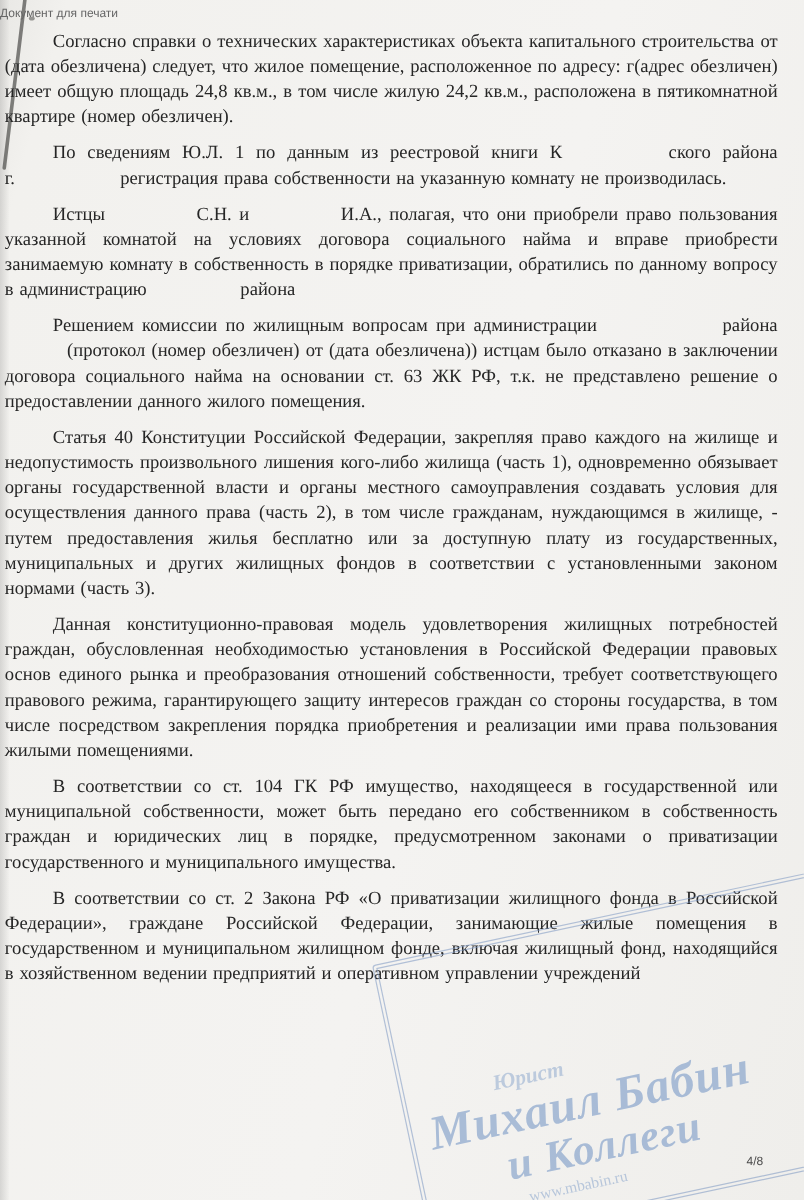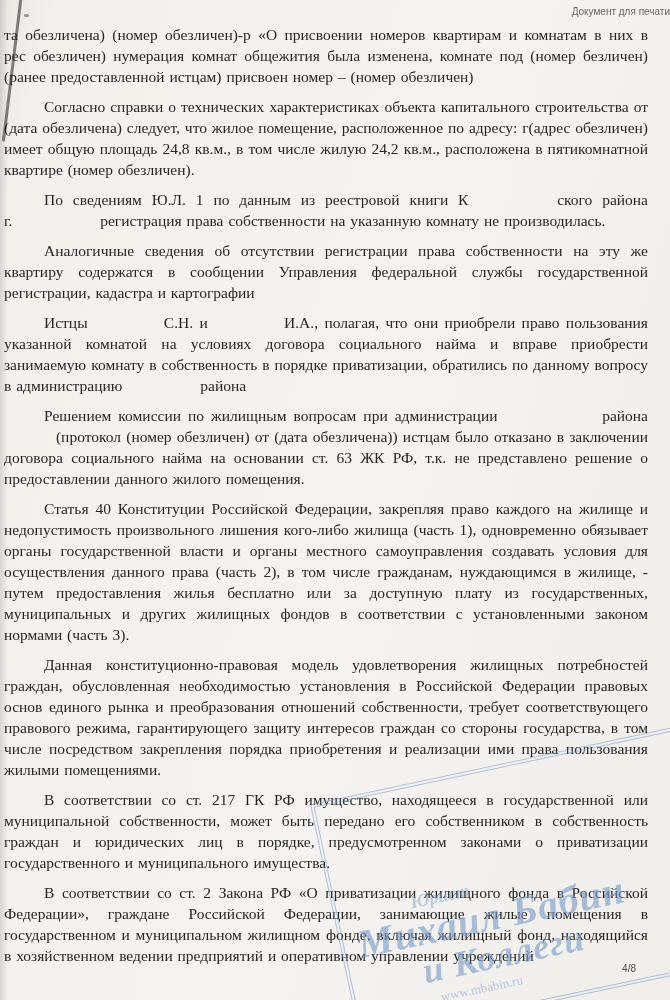--- a/index.html
+++ b/index.html
@@ -8,21 +8,21 @@
     background:linear-gradient(105deg,#e9e8e5 0%,#f2f1ee 6%,#f4f3f1 55%,#efeeeb 100%);
     font-family:"Liberation Serif","DejaVu Serif",serif;
   }
   
   .edge-fade-left{position:absolute;left:0;top:0;width:8px;height:100%;
     background:linear-gradient(to right,rgba(110,110,110,.22),rgba(0,0,0,0));pointer-events:none;}
   .edge-line{position:absolute;left:11px;top:-8px;width:3px;height:150px;background:#4b4b48;
     transform:rotate(7deg);border-radius:2px;opacity:.7;}
   .edge-dot{position:absolute;left:24px;top:14px;width:5px;height:3px;background:#5a5a56;opacity:.6;border-radius:2px;}
 
-  .doc-header{position:absolute;top:6px;left:0;width:100%;text-align:right;
+  .doc-header{position:absolute;top:6px;left:0;width:100%;text-align:left;
     font-family:"Liberation Sans","DejaVu Sans",sans-serif;font-size:10px;color:#666;}
 
   .doc-body{position:absolute;top:24px;left:4px;width:644px;color:#262626;
     font-size:15.5px;line-height:21px;text-align:justify;word-spacing:1px;}
   .para{margin:0 0 9px 0;text-indent:40px;}
   .para.no-indent{text-indent:0;}
 
   .page-number{position:absolute;right:34px;bottom:26px;
     font-family:"Liberation Sans","DejaVu Sans",sans-serif;font-size:10px;color:#4c4c4c;}
 
@@ -40,29 +40,27 @@
 </head>
 <body>
 
 <div class="edge-fade-left"></div>
 <div class="edge-line"></div>
 <div class="edge-dot"></div>
 
 <div class="doc-header">Документ для печати</div>
 
 <div class="doc-body">
-  <p class="para no-indent">та обезличена) (номер обезличен)-р «О присвоении номеров квартирам и комнатам в них в рес&nbsp;обезличен) нумерация комнат общежития была изменена, комнате под (номер безличен) (ранее предоставленной истцам) присвоен номер – (номер обезличен)</p>
   <p class="para">Согласно справки о технических характеристиках объекта капитального строительства от (дата обезличена) следует, что жилое помещение, расположенное по адресу: г(адрес обезличен) имеет общую площадь 24,8 кв.м., в том числе жилую 24,2 кв.м., расположена в пятикомнатной квартире (номер обезличен).</p>
   <p class="para">По сведениям Ю.Л. 1 по данным из реестровой книги К&nbsp;&nbsp;&nbsp;&nbsp;&nbsp;&nbsp;&nbsp;&nbsp;&nbsp;ского района г.&nbsp;&nbsp;&nbsp;&nbsp;&nbsp;&nbsp;&nbsp;&nbsp;&nbsp;&nbsp;&nbsp;&nbsp;&nbsp;&nbsp;&nbsp;&nbsp;&nbsp;&nbsp;регистрация права собственности на указанную комнату не производилась.</p>
-  <p class="para">Аналогичные сведения об отсутствии регистрации права собственности на эту же квартиру содержатся в сообщении Управления федеральной службы государственной регистрации, кадастра и картографии</p>
   <p class="para">Истцы&nbsp;&nbsp;&nbsp;&nbsp;&nbsp;&nbsp;&nbsp;&nbsp;&nbsp;&nbsp;&nbsp;&nbsp;С.Н. и&nbsp;&nbsp;&nbsp;&nbsp;&nbsp;&nbsp;&nbsp;&nbsp;&nbsp;&nbsp;&nbsp;&nbsp;И.А., полагая, что они приобрели право пользования указанной комнатой на условиях договора социального найма и вправе приобрести занимаемую комнату в собственность в порядке приватизации, обратились по данному вопросу в администрацию&nbsp;&nbsp;&nbsp;&nbsp;&nbsp;&nbsp;&nbsp;&nbsp;&nbsp;&nbsp;&nbsp;&nbsp;&nbsp;&nbsp;&nbsp;&nbsp;района</p>
   <p class="para">Решением комиссии по жилищным вопросам при администрации&nbsp;&nbsp;&nbsp;&nbsp;&nbsp;&nbsp;&nbsp;&nbsp;&nbsp;&nbsp;&nbsp;&nbsp;&nbsp;&nbsp;&nbsp;района &nbsp;&nbsp;&nbsp;&nbsp;&nbsp;&nbsp;&nbsp;&nbsp;&nbsp;&nbsp;(протокол (номер обезличен) от (дата обезличена)) истцам было отказано в заключении договора социального найма на основании ст. 63 ЖК РФ, т.к. не представлено решение о предоставлении данного жилого помещения.</p>
   <p class="para">Статья 40 Конституции Российской Федерации, закрепляя право каждого на жилище и недопустимость произвольного лишения кого-либо жилища (часть 1), одновременно обязывает органы государственной власти и органы местного самоуправления создавать условия для осуществления данного права (часть 2), в том числе гражданам, нуждающимся в жилище, - путем предоставления жилья бесплатно или за доступную плату из государственных, муниципальных и других жилищных фондов в соответствии с установленными законом нормами (часть 3).</p>
   <p class="para">Данная конституционно-правовая модель удовлетворения жилищных потребностей граждан, обусловленная необходимостью установления в Российской Федерации правовых основ единого рынка и преобразования отношений собственности, требует соответствующего правового режима, гарантирующего защиту интересов граждан со стороны государства, в том числе посредством закрепления порядка приобретения и реализации ими права пользования жилыми помещениями.</p>
-  <p class="para">В соответствии со ст. 217 ГК РФ имущество, находящееся в государственной или муниципальной собственности, может быть передано его собственником в собственность граждан и юридических лиц в порядке, предусмотренном законами о приватизации государственного и муниципального имущества.</p>
+  <p class="para">В соответствии со ст. 104 ГК РФ имущество, находящееся в государственной или муниципальной собственности, может быть передано его собственником в собственность граждан и юридических лиц в порядке, предусмотренном законами о приватизации государственного и муниципального имущества.</p>
   <p class="para">В соответствии со ст. 2 Закона РФ «О приватизации жилищного фонда в Российской Федерации», граждане Российской Федерации, занимающие жилые помещения в государственном и муниципальном жилищном фонде, включая жилищный фонд, находящийся в хозяйственном ведении предприятий и оперативном управлении учреждений</p>
 </div>
 
 <div class="stamp">
   <div class="stamp-text">
     <div class="stamp-top">Юрист</div>
     <div class="stamp-name">Михаил Бабин</div>
     <div class="stamp-line2">и Коллеги</div>
     <div class="stamp-url">www.mbabin.ru</div>
   </div>

